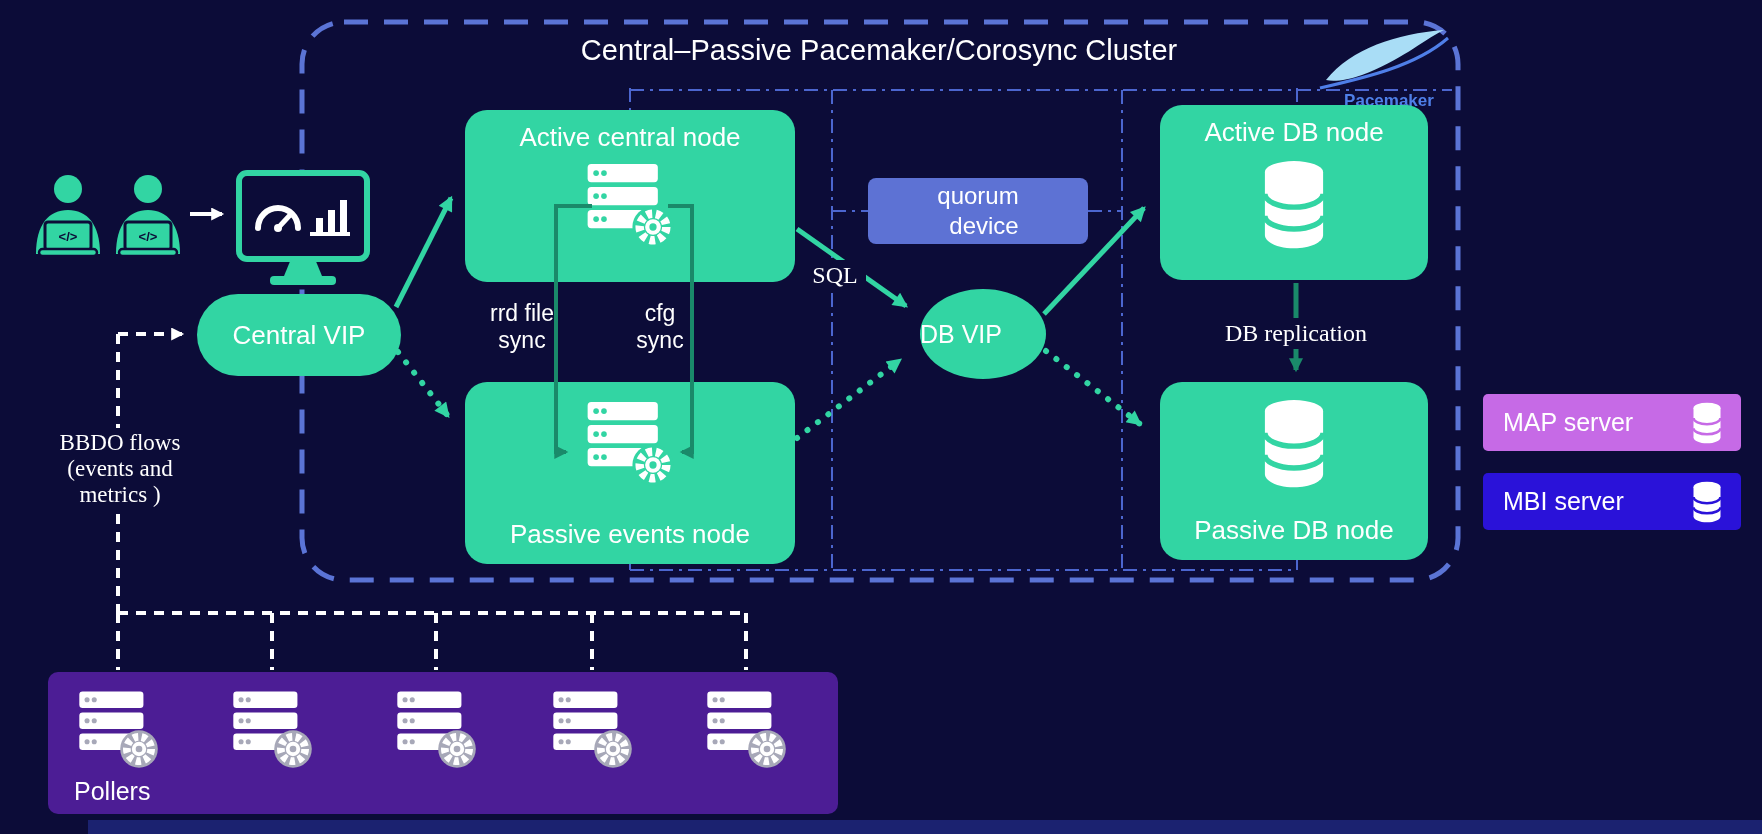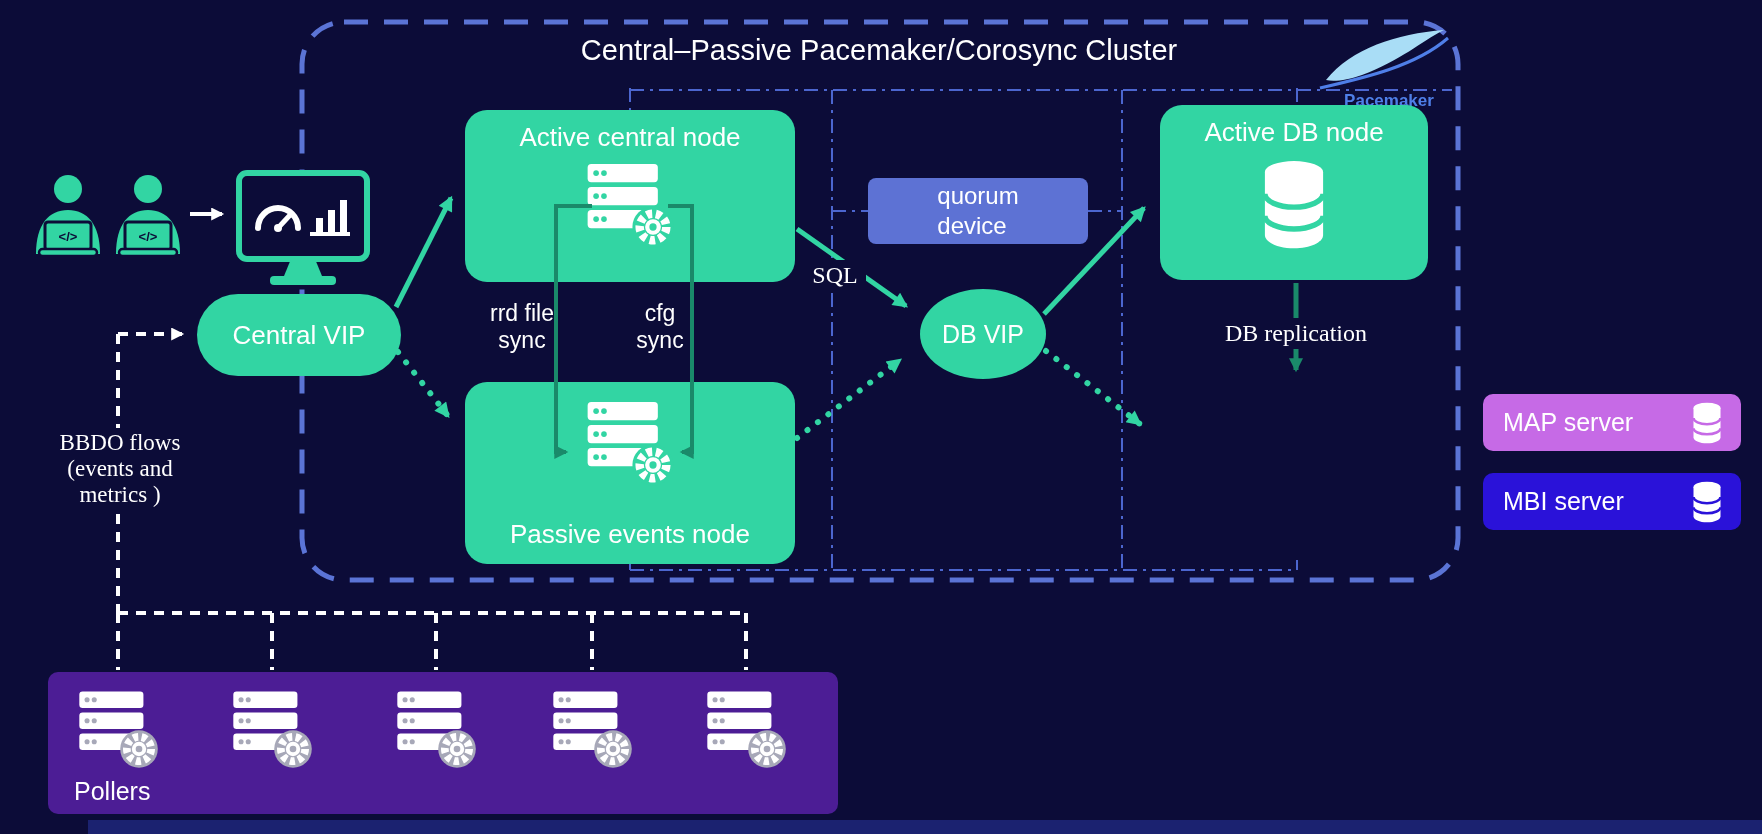--- a/index.html
+++ b/index.html
@@ -7,24 +7,24 @@
     position:relative;width:1762px;height:834px;overflow:hidden;
     background:#0c0c38;color:#fff;
     font-family:"Liberation Sans",sans-serif;
   }
   .layer{position:absolute;left:0;top:0;pointer-events:none;}
   .abs{position:absolute;}
   .node{position:absolute;background:#32d5a3;border-radius:22px;color:#fff;text-align:center;}
   .nlabel{position:absolute;left:0;right:0;font-size:26px;}
   .icon-c{position:absolute;left:50%;transform:translateX(-50%);}
   .pill{display:flex;align-items:center;justify-content:center;font-size:26px;}
-  .ellipse{border-radius:50%;display:flex;align-items:center;justify-content:center;font-size:25px;}
+  .ellipse{border-radius:50%;display:flex;align-items:center;font-size:25px;}
   .quorum{position:absolute;background:#5d72d4;border-radius:8px;display:flex;align-items:center;justify-content:center;
-          font-size:24px;line-height:1.25;text-align:left;}
-  .srv-box{position:absolute;border-radius:10px;display:flex;align-items:center;color:#fff;justify-content:flex-end;}
+          font-size:24px;line-height:1.25;text-align:right;}
+  .srv-box{position:absolute;border-radius:5px;display:flex;align-items:center;color:#fff;justify-content:flex-end;}
   .srv-box .blabel{font-size:25px;padding-left:20px;}
   .srv-box svg{margin-left:auto;margin-right:16px;}
   .edge-label{position:absolute;text-align:center;font-size:23px;color:#fff;}
   .mask{background:#0c0c38;padding:2px 8px;display:inline-block;font-family:Liberation Serif, serif;}
   .pre{white-space:pre-line;}
   .title{position:absolute;font-size:29px;color:#fff;text-align:center;}
   .pollers{position:absolute;background:#4c1d95;border-radius:10px;}
   .pollers .plabel{position:absolute;left:26px;bottom:8px;font-size:25px;color:#fff;}
 </style>
 </head>
@@ -176,20 +176,26 @@
     <span>DB VIP</span>
   </div>
 
   <div class="node" style="left:1160px;top:105px;width:268px;height:175px;">
     <div class="nlabel" style="top:12px;">Active DB node</div>
     <svg class="icon-c" style="top:50px;--hole:#32d5a3;" width="78" height="97">
       <use href="#sym-db"></use>
     </svg>
   </div>
 
+  <div class="node" style="left:1160px;top:382px;width:268px;height:178px;">
+    <svg class="icon-c" style="top:12px;--hole:#32d5a3;" width="78" height="97">
+      <use href="#sym-db"></use>
+    </svg>
+    <div class="nlabel" style="bottom:14px;">Passive DB node</div>
+  </div>
 
   <div class="srv-box" style="left:1483px;top:394px;width:258px;height:57px;background:#c66ae6;">
     <span class="blabel">MAP server</span>
     <svg width="36" height="45" style="--hole:#c66ae6;">
         <use href="#sym-db"></use>
       </svg>
   </div>
 
   <div class="srv-box" style="left:1483px;top:473px;width:258px;height:57px;background:#2a12d9;">
     <span class="blabel">MBI server</span>

